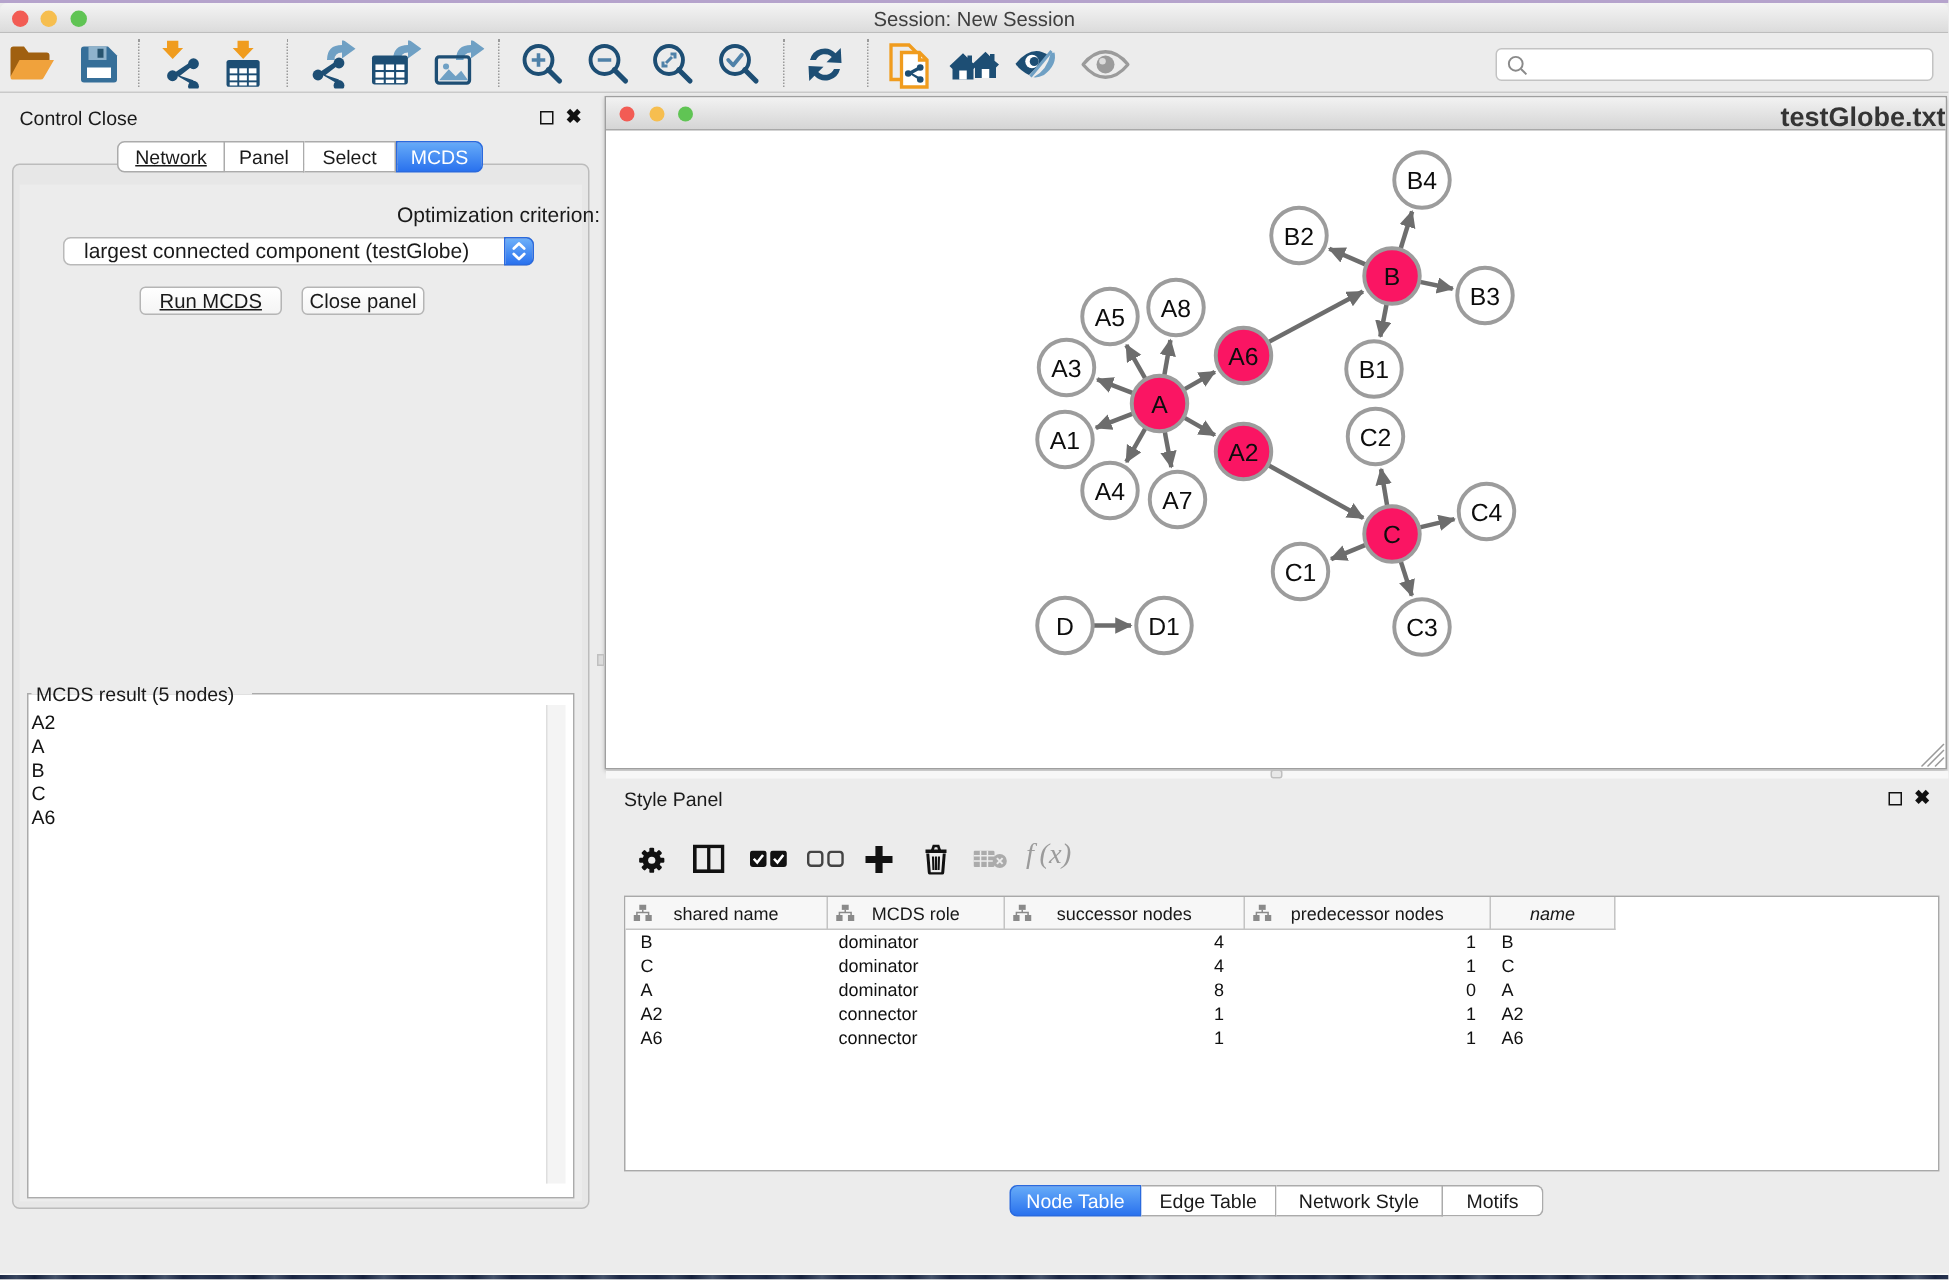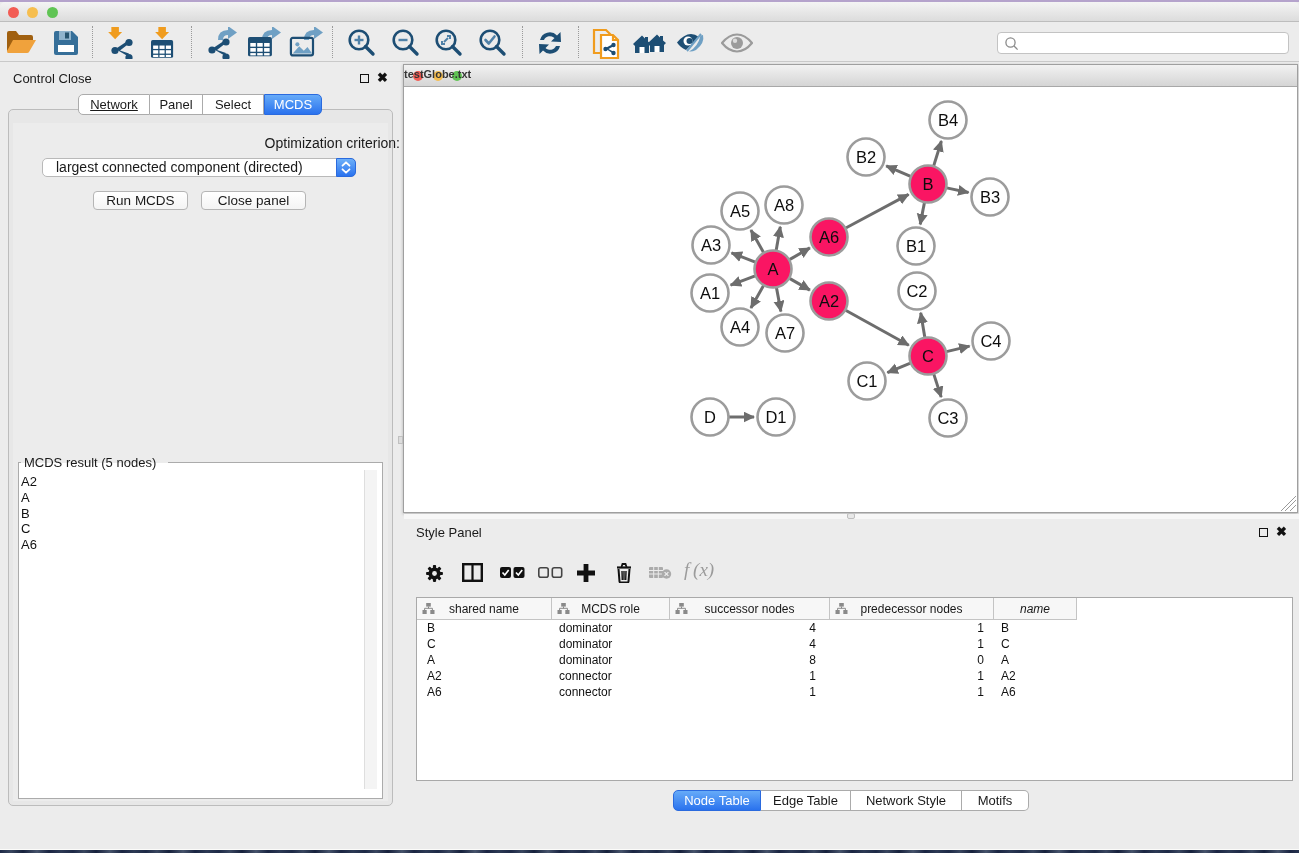--- a/index.html
+++ b/index.html
@@ -22,41 +22,42 @@
 #combo{left:42px;top:158px;width:314px;height:19px;background:#fff;border:1px solid #b9b9b9;border-radius:5px;font-size:14px;color:#1a1a1a;line-height:17px;text-indent:13px;}
 #combobtn{left:336px;top:158px;width:20px;height:19px;background:linear-gradient(#6db0f9,#2a72ee);border-radius:0 5px 5px 0;border:1px solid #2a6ade;}
 .btn{top:191px;height:19px;background:linear-gradient(#ffffff,#f4f4f4);border:1px solid #b5b5b5;border-radius:4px;font-size:13.5px;color:#1a1a1a;text-align:center;line-height:17px;}
 #grpfill{left:18px;top:462px;width:365px;height:337px;background:#fff;border:1px solid #ababab;}
 #grplabel{left:24px;top:455px;font-size:13px;color:#1a1a1a;background:transparent;}
 #grpmask{left:21px;top:458px;width:147px;height:5px;background:#ececec;}
 #mcdslist{left:21px;top:474px;font-size:13px;color:#111;line-height:15.8px;}
 #sbtrack{left:364px;top:470px;width:13px;height:319px;background:#f4f4f4;border-left:1px solid #dedede;}
 #netwin{left:403px;top:64px;width:895px;height:449px;background:#fff;border:1px solid #9f9f9f;box-shadow:0 1px 3px rgba(0,0,0,.25);}
 #nettb{position:absolute;left:0;top:0;width:893px;height:22px;background:linear-gradient(#f2f2f2,#d5d5d5);border-bottom:1px solid #a8a8a8;}
-#nettitle{position:absolute;width:100%;text-align:left;top:3px;font-size:11px;font-weight:bold;color:#343434;}
+#nettitle{position:absolute;width:100%;text-align:right;top:3px;font-size:18px;font-weight:bold;color:#343434;}
 .ntl{position:absolute;width:10px;height:10px;border-radius:50%;top:6px;}
 #tp-title{left:416px;top:525px;font-size:13px;color:#1a1a1a;}
 #tbl{left:416px;top:597px;width:877px;height:184px;background:#fff;border:1px solid #a9a9a9;}
 #thead{position:absolute;left:0px;top:0px;width:660px;height:22px;background:#f7f7f7;border-bottom:1px solid #c4c4c4;}
 .th{position:absolute;top:0;height:22px;border-right:1px solid #c4c4c4;font-size:12px;color:#181818;text-align:center;line-height:22px;}
 .td{position:absolute;font-size:12px;color:#111;height:16px;line-height:16px;}
 .btab{top:790px;height:21px;background:#fff;border:1px solid #ababab;font-size:13px;color:#1a1a1a;text-align:center;line-height:20px;}
 .btabsel{background:linear-gradient(#66abf8,#2a72ee);color:#fff;border:1px solid #2a6ade;}
 #statusbar{left:0;top:817px;width:1299px;height:32px;background:#ececec;border-top:1px solid #c9c9c9;margin-top:44px;}
 #lbtn{position:absolute;left:9px;top:7px;width:28px;height:20px;background:#fdfdfd;border:1px solid #a2a2a2;border-radius:2px;}
 #membtn{position:absolute;left:1214px;top:5px;width:74px;height:23px;background:#f7f7f7;border:1px solid #a2a2a2;font-size:12px;color:#1a1a1a;}
 #bottomstrip{left:0;top:850px;width:1299px;height:3px;background:repeating-linear-gradient(90deg,#1d2946 0px,#39465f 11px,#16213c 23px,#46536b 37px,#1a2542 49px,#2c3954 61px,#1d2946 73px);}
 svg{display:block;}
 svg text{font-family:"Liberation Sans",sans-serif;}
 </style></head><body>
 <div class="abs" id="topstrip"></div>
 <div class="abs" id="titlebar">
   <div class="tl" style="left:8px;background:#f25c54;"></div>
   <div class="tl" style="left:27px;background:#f6be4f;"></div>
   <div class="tl" style="left:47px;background:#60c454;"></div>
+  <div id="title">Session: New Session</div>
 </div>
 <div class="abs" id="toolbar"></div>
 <svg class="abs" style="left:5px;top:29px" width="31" height="28" viewBox="0 0 31 28">
     <path d="M2 22 L2 4 Q2 2 4 2 L11 2 L14 6 L26 6 Q28 6 28 8 L28 12 Z" fill="#a06010"></path>
     <path d="M2 22 L8 11 L31 11 L24 23 Q23.5 24 22 24 L3 24 Q2 24 2 22 Z" fill="#f0a23c"></path>
   </svg>
 <svg class="abs" style="left:52px;top:29px" width="28" height="28" viewBox="0 0 28 28">
     <path d="M2 4 Q2 2 4 2 L20 2 L26 8 L26 24 Q26 26 24 26 L4 26 Q2 26 2 24 Z" fill="#366f99"></path>
     <rect x="7" y="2" width="12" height="9" fill="#8fb3cc"></rect>
     <rect x="13" y="3.5" width="4" height="6" fill="#27546f"></rect>
@@ -224,29 +225,29 @@
 <div class="abs" id="cp-title">Control Close</div>
 <div class="abs flt" style="left:360px;top:74px;"></div>
 <div class="abs clx" style="left:377px;top:70px;">✖</div>
 <div class="abs" id="tabpane"></div>
 <div class="abs" id="innerpane"></div>
 <div class="abs tab" style="left:78px;width:72px;border-radius:5px 0 0 5px;text-decoration:underline;">Network</div>
 <div class="abs tab" style="left:150px;width:53px;border-left:0;">Panel</div>
 <div class="abs tab" style="left:203px;width:61px;border-left:0;">Select</div>
 <div class="abs tab tabsel" style="left:264px;width:58px;border-radius:0 5px 5px 0;">MCDS</div>
 <div class="abs" id="optlabel">Optimization criterion:</div>
-<div class="abs" id="combo">largest connected component (directed)</div>
+<div class="abs" id="combo">largest connected component (testGlobe)</div>
 <div class="abs" id="combobtn">
     <svg width="18" height="17" viewBox="0 0 18 17">
       <path d="M5.5 6.7 L9 3.3 L12.5 6.7" fill="none" stroke="#fff" stroke-width="1.8" stroke-linecap="round" stroke-linejoin="round"></path>
       <path d="M5.5 10.3 L9 13.7 L12.5 10.3" fill="none" stroke="#fff" stroke-width="1.8" stroke-linecap="round" stroke-linejoin="round"></path>
     </svg>
   </div>
-<div class="abs btn" style="left:93px;width:95px;">Run MCDS</div>
-<div class="abs btn" style="left:201px;width:105px;">Close panel</div>
+<div class="abs btn" style="left:93px;width:95px;text-decoration:underline;">Run MCDS</div>
+<div class="abs btn" style="left:201px;width:82px;">Close panel</div>
 <div class="abs" id="grpfill"></div>
 <div class="abs" id="grpmask"></div>
 <div class="abs" id="grplabel">MCDS result (5 nodes)</div>
 <div class="abs" id="mcdslist">A2<br>A<br>B<br>C<br>A6</div>
 <div class="abs" id="sbtrack"></div>
 <div class="abs" id="netwin">
   <div id="nettb">
     <div class="ntl" style="left:9px;background:#f25c54;"></div>
     <div class="ntl" style="left:29px;background:#f6be4f;"></div>
     <div class="ntl" style="left:48px;background:#60c454;"></div>

